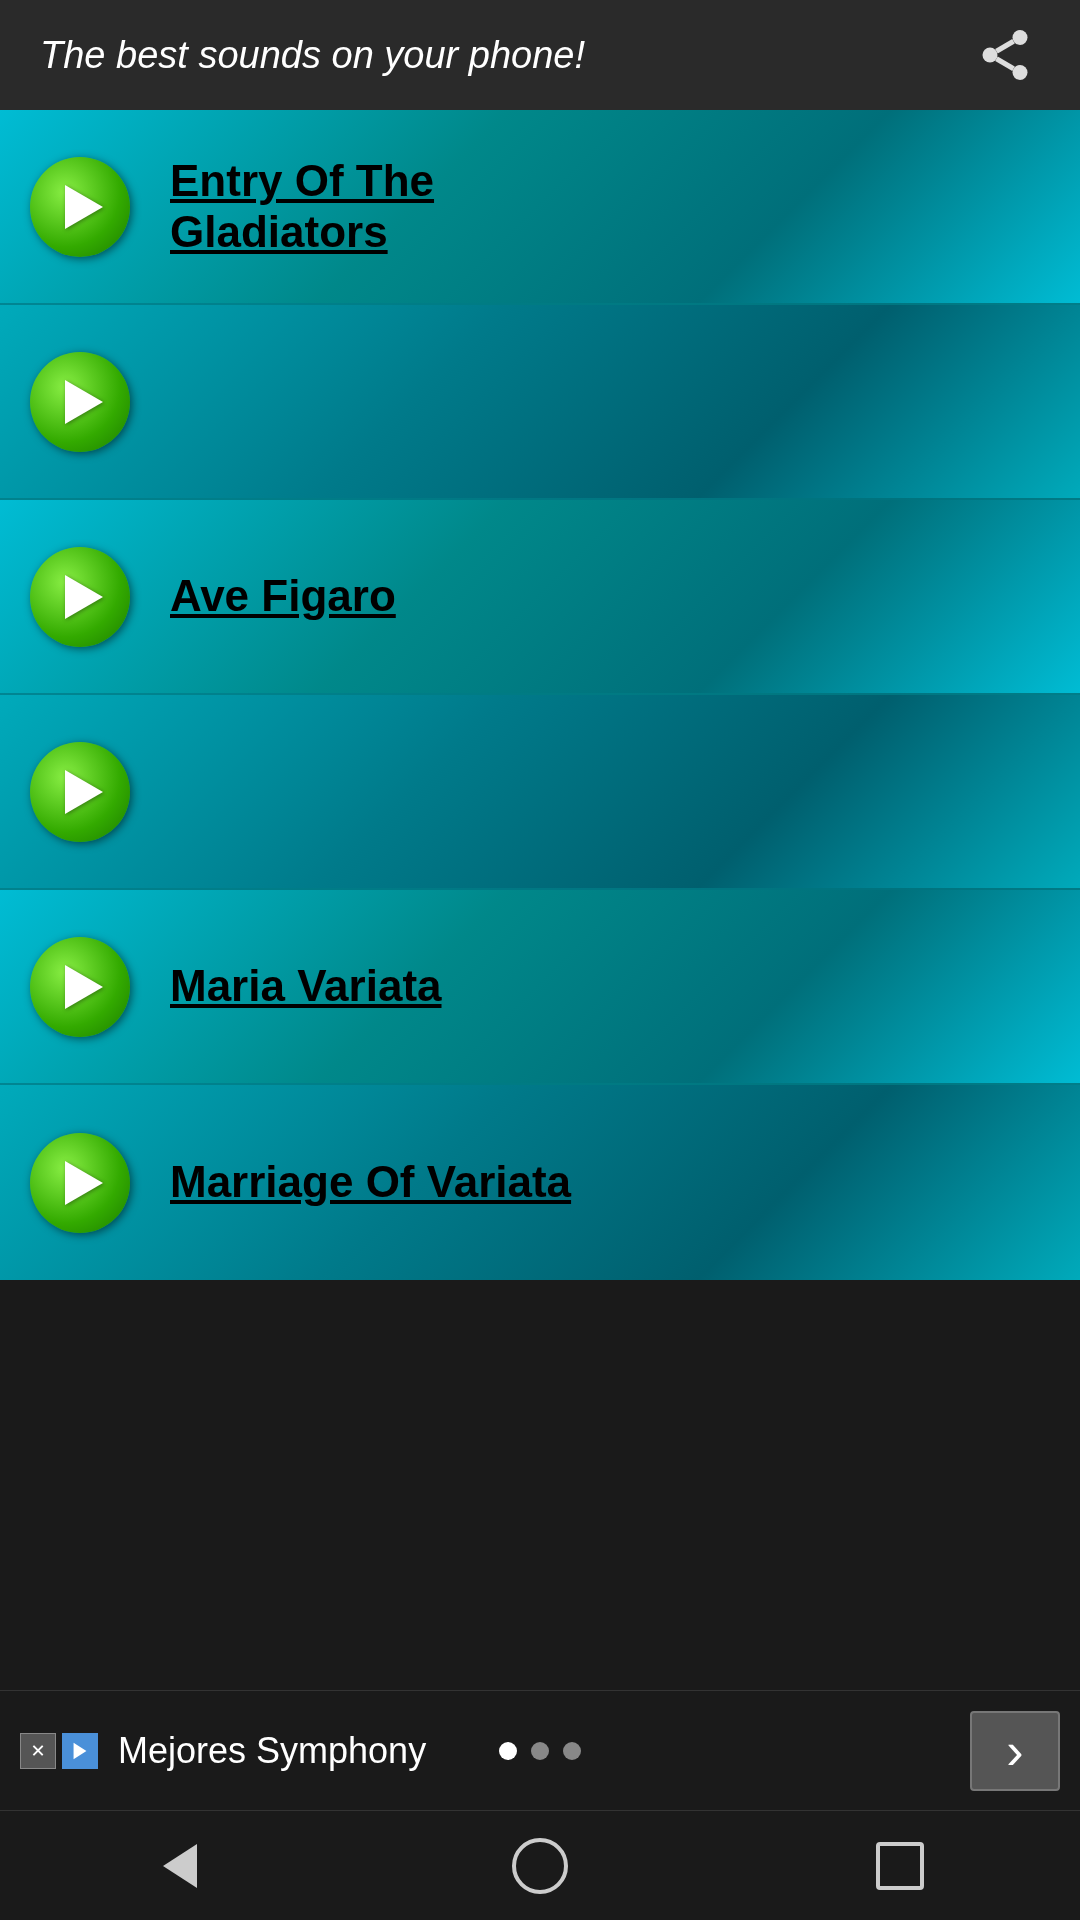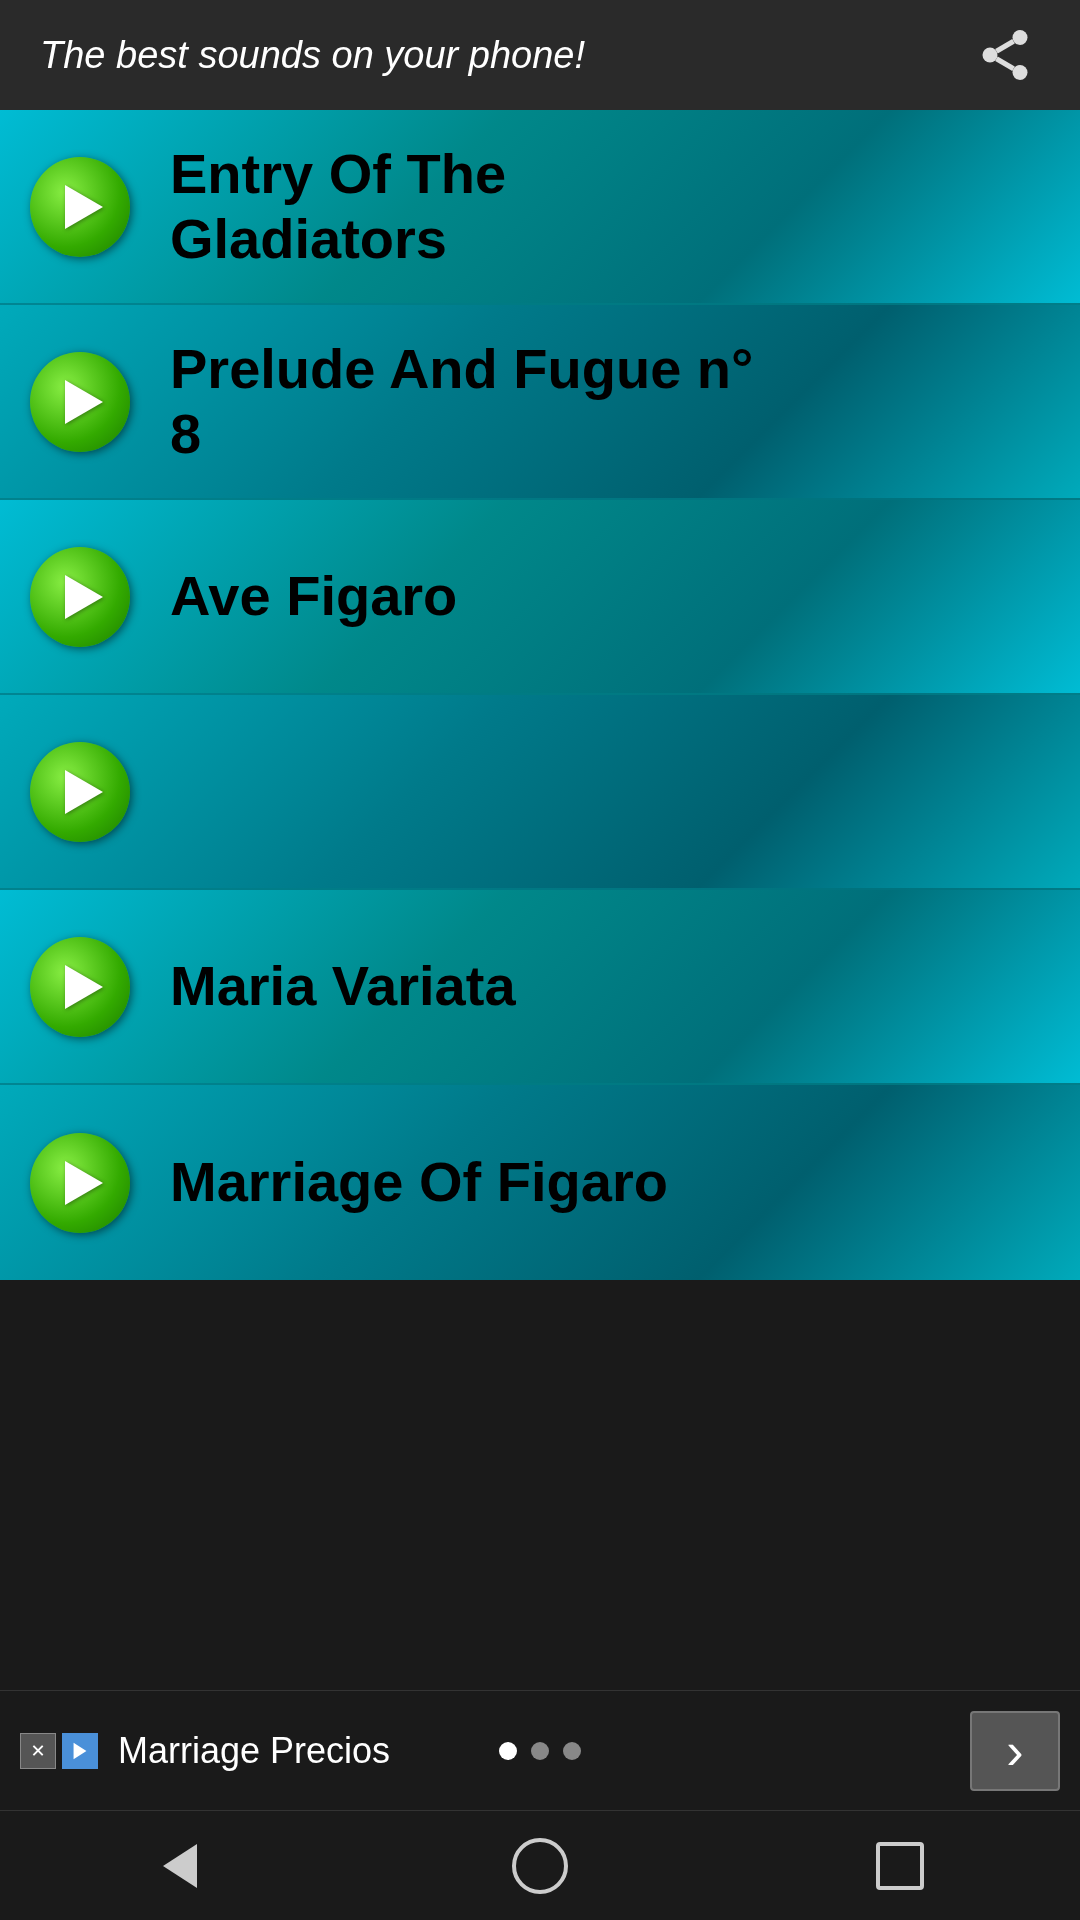--- a/index.html
+++ b/index.html
@@ -86,24 +86,25 @@
       height: 0;
       border-style: solid;
       border-width: 22px 0 22px 38px;
       border-color: transparent transparent transparent #ffffff;
       margin-left: 8px;
       filter: drop-shadow(1px 1px 2px rgba(0,0,0,0.4));
     }
 
     .song-title {
       color: #000000;
-      font-size: 56px;
+      font-size: 44px;
       font-weight: 900;
       line-height: 1.15;
       text-shadow: none;
+      text-decoration: underline;
     }
 
     
     .ad-banner {
       background: #1a1a1a;
       height: 120px;
       display: flex;
       align-items: center;
       justify-content: space-between;
       padding: 0 20px;
@@ -259,56 +260,55 @@
 
 <div class="song-list">
 
   <div class="song-item">
     <div class="play-btn"></div>
     <span class="song-title">Entry Of The<br>Gladiators</span>
   </div>
 
   <div class="song-item">
     <div class="play-btn"></div>
-    <span class="song-title">Prelude And Fugue n°<br>8</span>
   </div>
 
   <div class="song-item">
     <div class="play-btn"></div>
     <span class="song-title">Ave Figaro</span>
   </div>
 
   <div class="song-item">
     <div class="play-btn"></div>
   </div>
 
   <div class="song-item">
     <div class="play-btn"></div>
     <span class="song-title">Maria Variata</span>
   </div>
 
   <div class="song-item" style="border-bottom:none;">
     <div class="play-btn"></div>
-    <span class="song-title">Marriage Of Figaro</span>
+    <span class="song-title">Marriage Of Variata</span>
   </div>
 
 </div>
 
 <div class="ad-banner">
   <div class="ad-banner-inner">
     <div class="ad-content">
       <div class="ad-close">
         <div class="ad-x">✕</div>
         <div class="ad-flag">
           <svg width="22" height="22" viewBox="0 0 24 24" fill="white">
             <polygon points="5,3 19,12 5,21"></polygon>
           </svg>
         </div>
       </div>
-      <span class="ad-text">Marriage Precios</span>
+      <span class="ad-text">Mejores Symphony</span>
     </div>
 
     <div class="ad-dots">
       <div class="dot active"></div>
       <div class="dot"></div>
       <div class="dot"></div>
     </div>
 
     <div class="ad-arrow-btn"></div>
   </div>

